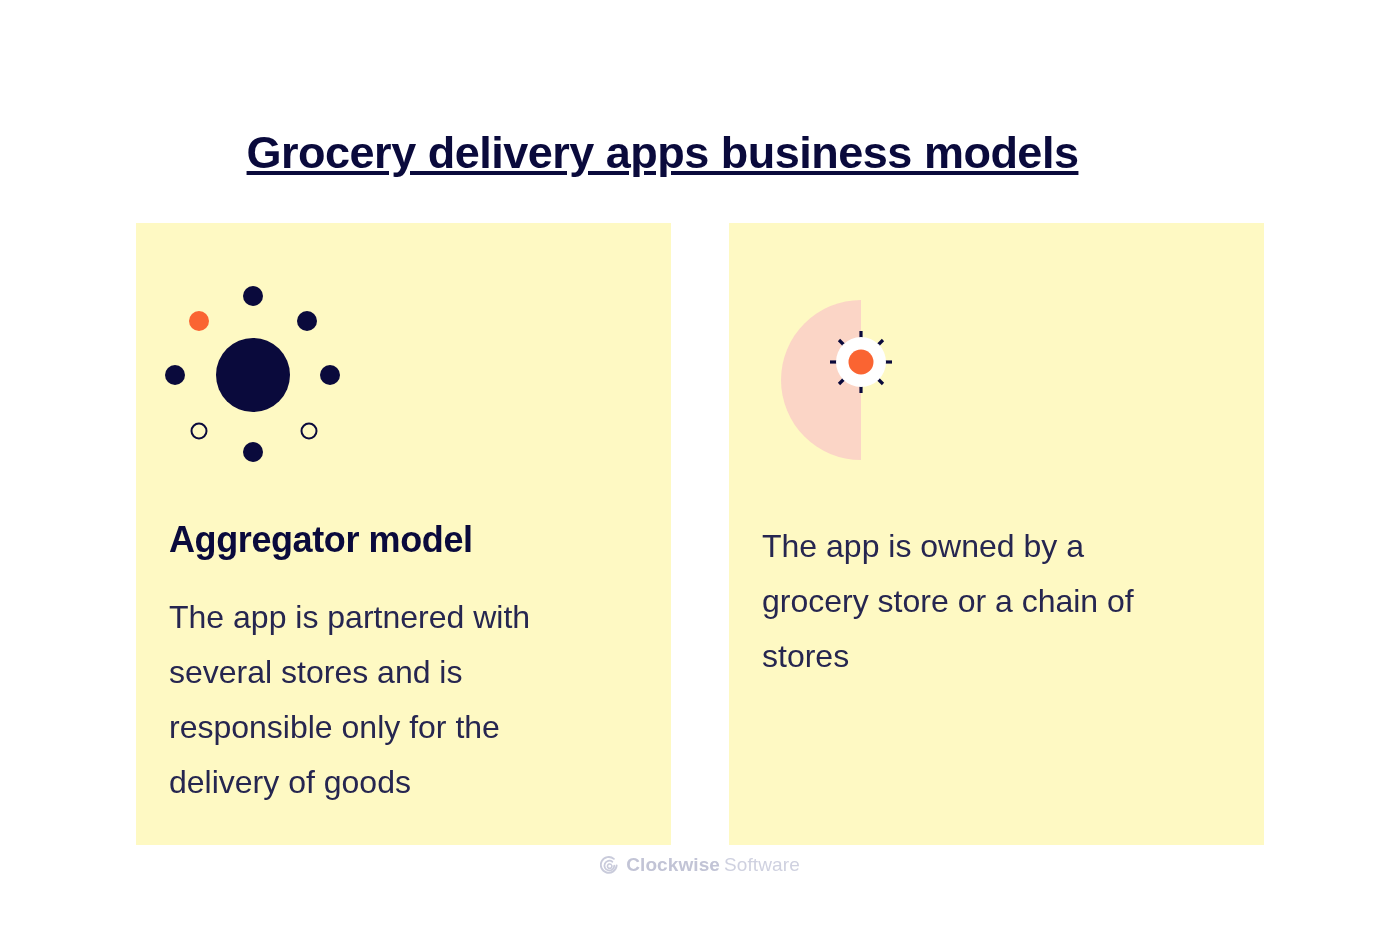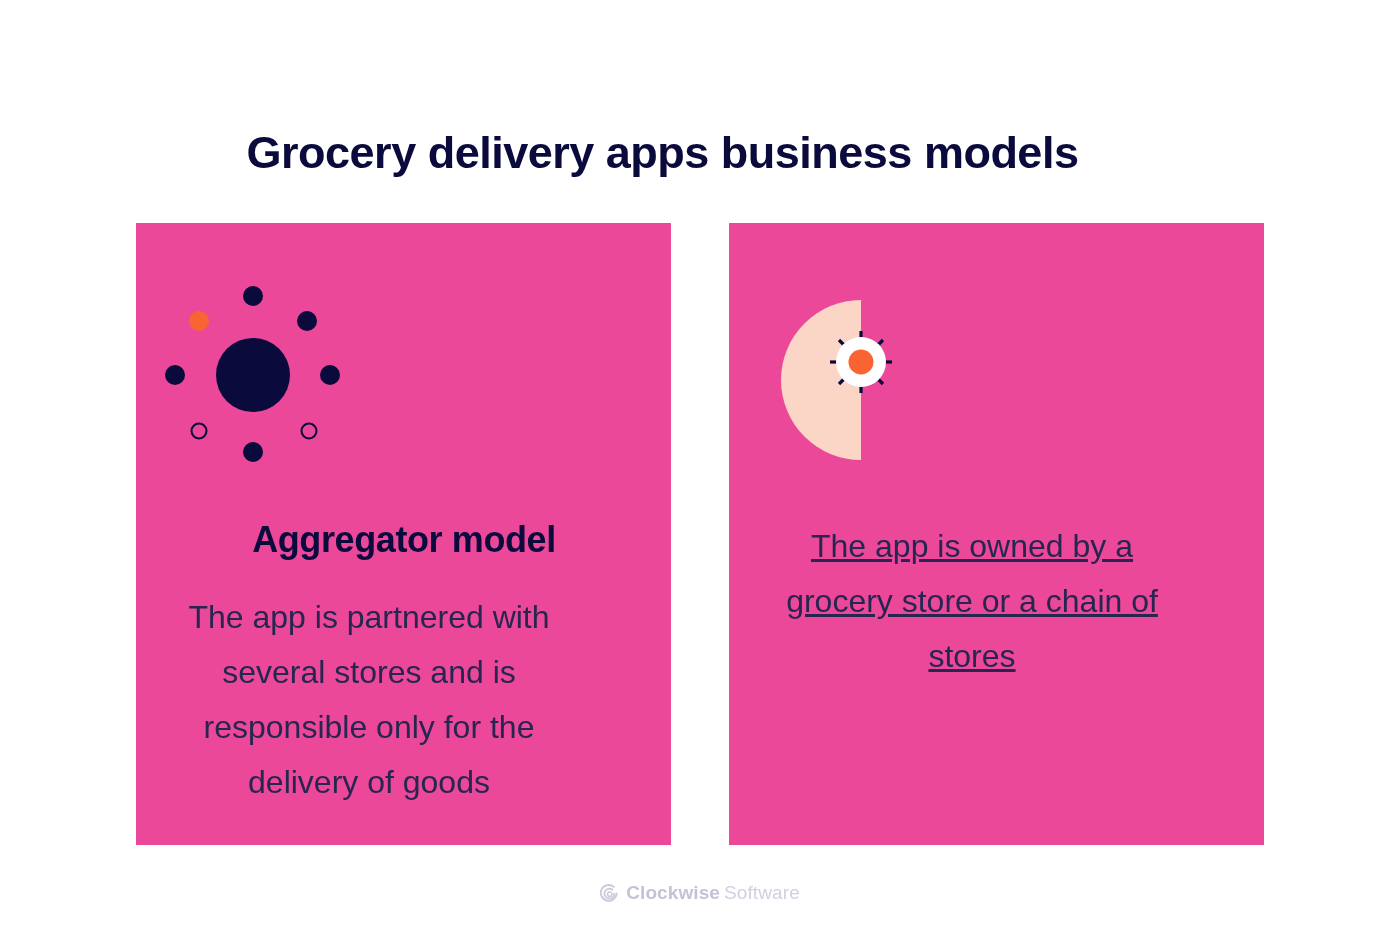--- a/index.html
+++ b/index.html
@@ -29,40 +29,40 @@
     top: 96px;
     width: 1325px;
     text-align: center;
     font-family: "Liberation Sans", sans-serif;
     font-size: 45px;
     font-weight: bold;
     letter-spacing: -0.5px;
     color: #0A0A3C;
     line-height: 1.2;
     white-space: nowrap;
+    text-decoration: underline;
   }
 
   
   .cards {
     position: absolute;
     left: 136px;
     top: 223px;
     width: 1128px;
     height: 622px;
     display: flex;
     justify-content: space-between;
   }
 
   .card {
     width: 535px;
     height: 622px;
-    background: #ec4899;
+    background: #fef9c3;
     position: relative;
     box-sizing: border-box;
-    text-align: center;
   }
 
   .card-icon {
     position: absolute;
     left: 0;
     top: 0;
     width: 535px;
     height: 290px;
   }
 
@@ -89,28 +89,27 @@
     font-size: 32px;
     font-weight: normal;
     color: #262650;
     line-height: 1.72;
     margin: 0;
     max-width: 400px;
   }
 
   .card-desc.wide {
     max-width: 420px;
-    text-decoration: underline;
   }
 
   
   .footer {
     position: absolute;
     left: 0;
-    top: 882px;
+    top: 854px;
     width: 1400px;
     display: flex;
     align-items: center;
     justify-content: center;
     gap: 7px;
   }
 
   .footer-mark {
     display: block;
     width: 19px;

